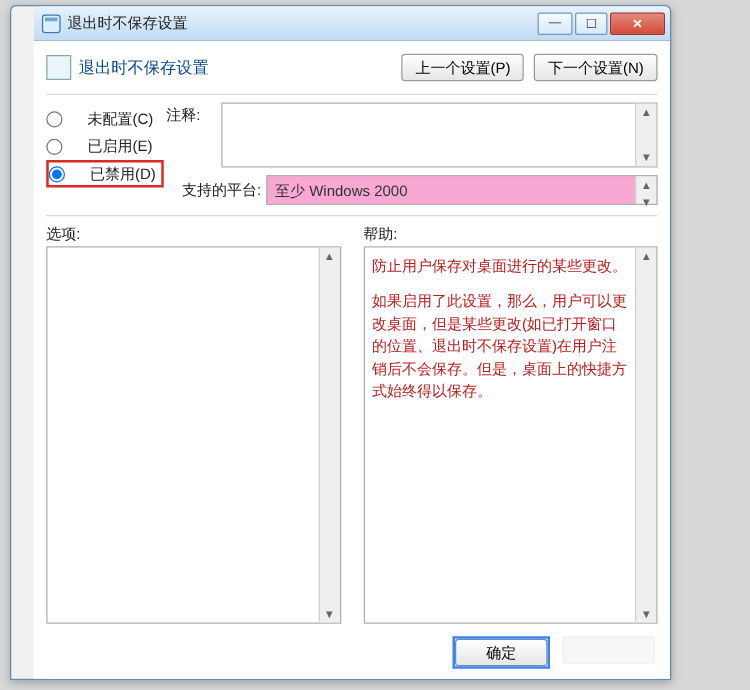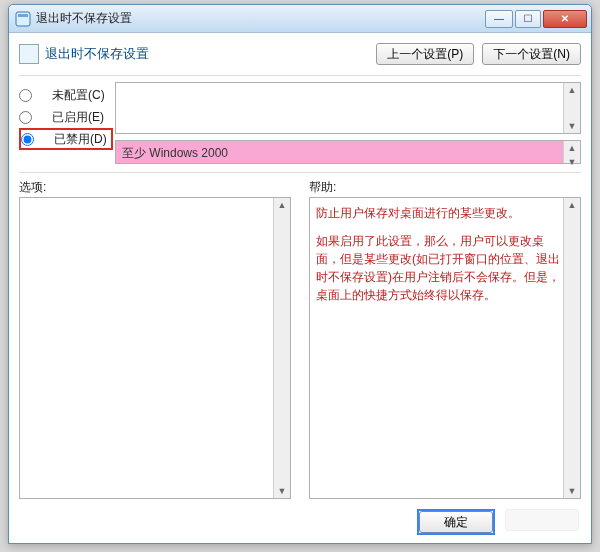--- a/index.html
+++ b/index.html
@@ -1,24 +1,24 @@
 <!DOCTYPE html>
 <html><head>
 <meta charset="utf-8">
 <style>
   * { box-sizing: border-box; margin: 0; padding: 0; }
   body { font-family: "Microsoft YaHei", "Segoe UI", Tahoma, sans-serif; font-size: 12px; background: #d8d8d8; overflow: hidden; width: 600px; height: 552px; position: relative; }
 
   .window {
-    position: absolute; left: 8px; top: 4px; width: 584px; height: 540px;
+    position: absolute; left: 8px; top: 4px; width: 529px; height: 540px;
     background: #f0f0f0;
     border: 1px solid #5a8fb8;
     border-radius: 5px 5px 0 0;
     box-shadow: 0 2px 8px rgba(0,0,0,.25);
-    display: flex; flex-direction: column;
+    display: flex; flex-direction: column; padding-left: 18px;
   }
   .titlebar {
     height: 28px; background: linear-gradient(#e9f2fb, #d4e6f7 50%, #c1dbf2);
     border-radius: 5px 5px 0 0; border-bottom: 1px solid #a7bfd6;
     display: flex; align-items: center; padding: 0 4px 0 6px;
   }
   .title-icon { width: 16px; height: 16px; margin-right: 5px; }
   .title-text { flex: 1; color: #222; }
   .win-btns { display: flex; gap: 0; }
   .win-btn { width: 28px; height: 18px; border: 1px solid #7a99b8; background: linear-gradient(#f5faff,#d7e8f8); border-radius: 2px; margin-left: 2px; display:flex; align-items:center; justify-content:center; font-size: 10px; color:#335; cursor:pointer; }
@@ -106,28 +106,30 @@
         <span class="highlight">
           <label class="radio-item">
             <input type="radio" name="st" checked="" style="">
             <span>已禁用(D)</span>
           </label>
         </span>
       </div>
 
       <div class="comment-area">
         <div class="comment-label-row">
+          <div class="comment-label">注释:</div>
           <div class="comment-box">
             <div class="scroll-stub">
               <span class="scroll-arrow">▲</span>
               <span class="scroll-arrow">▼</span>
             </div>
           </div>
         </div>
         <div class="platform-row">
+          <div class="platform-label">支持的平台:</div>
           <div class="platform-box">
             <span>至少 Windows 2000</span>
             <div class="scroll-stub">
               <span class="scroll-arrow">▲</span>
               <span class="scroll-arrow">▼</span>
             </div>
           </div>
         </div>
       </div>
     </div>

